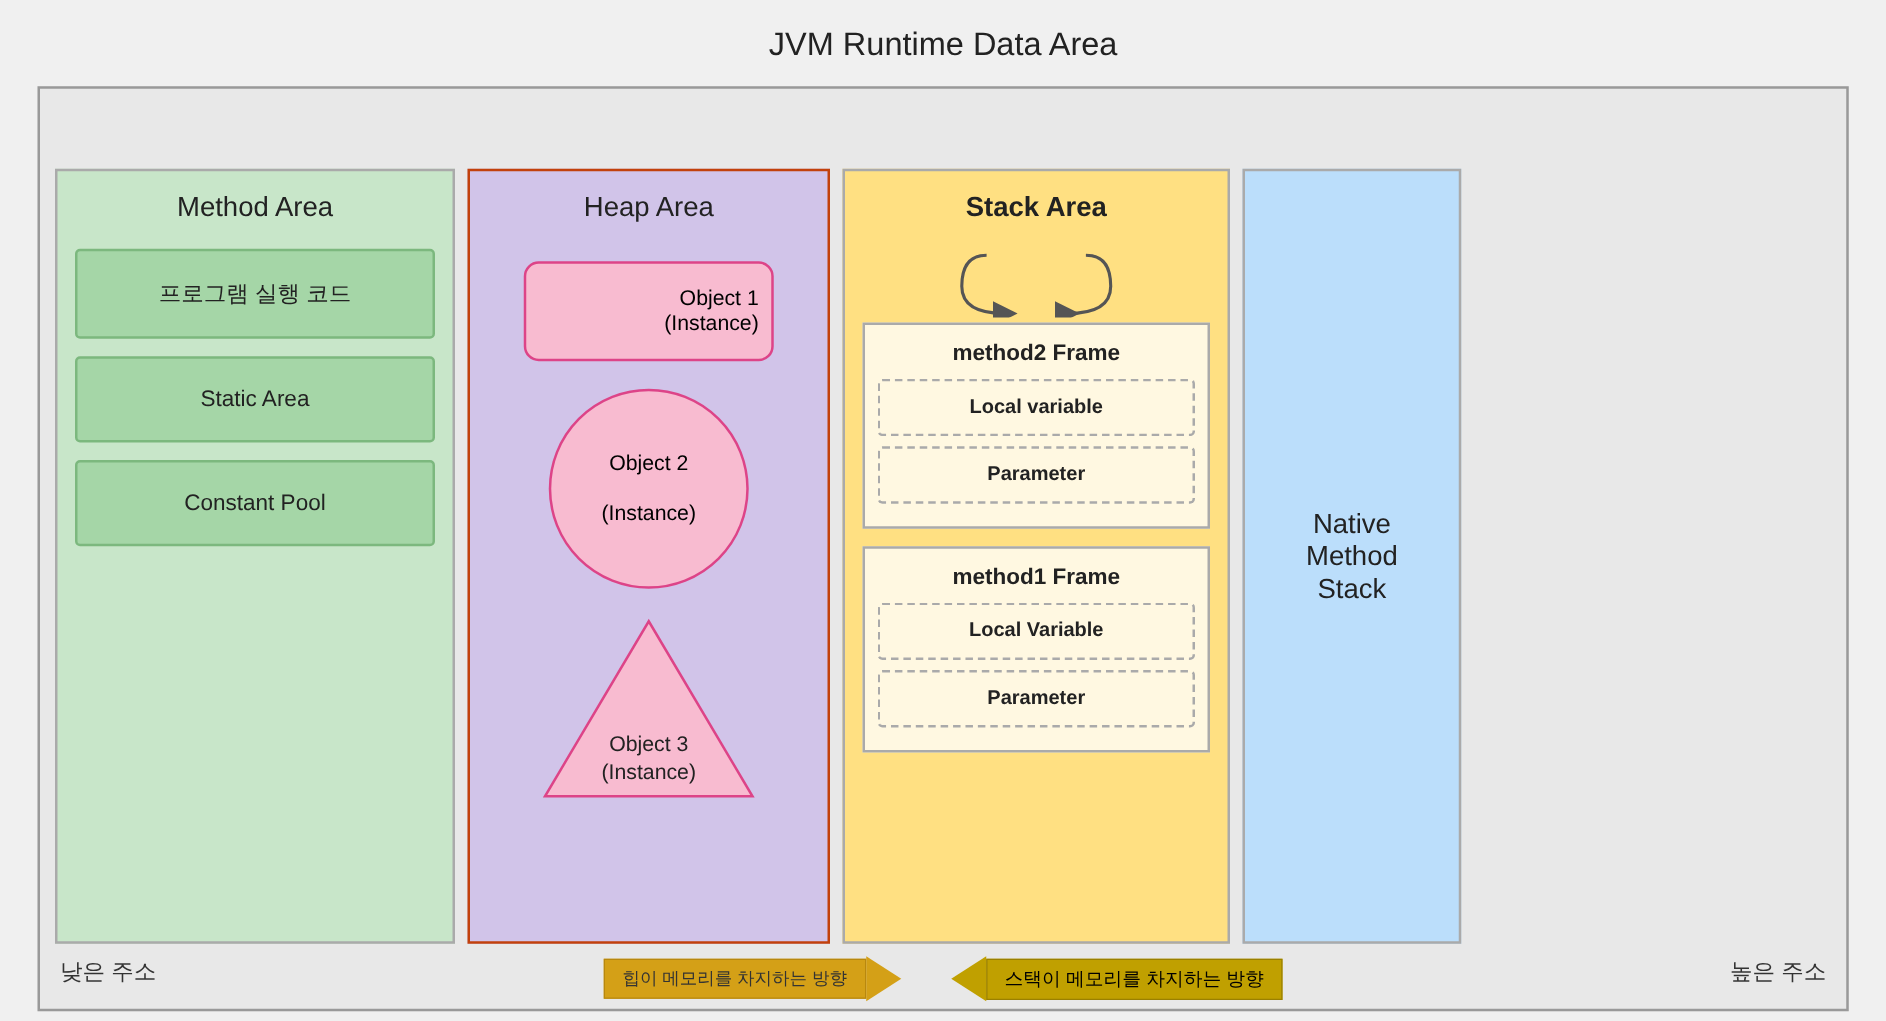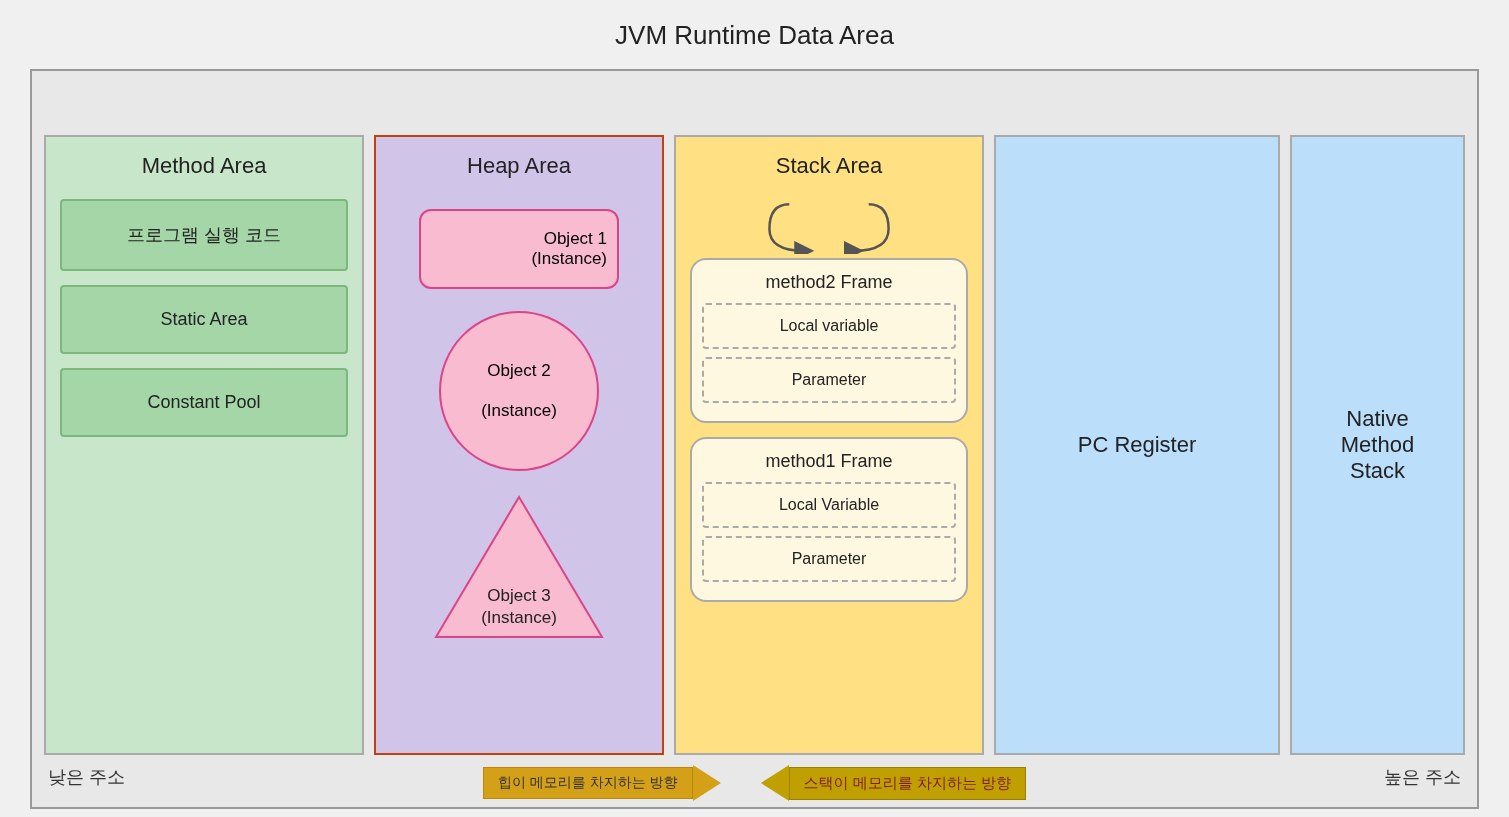--- a/index.html
+++ b/index.html
@@ -111,25 +111,26 @@
     
     .stack-area {
       background: #ffe082;
       border: 2px solid #aaa;
       flex: 0 0 310px;
       padding: 16px 14px 14px 14px;
       display: flex;
       flex-direction: column;
       margin-right: 10px;
       position: relative;
+      font-weight: bold;
     }
     .frame-box {
       background: #fff8e1;
       border: 2px solid #aaa;
-      border-radius: 16px;
+      border-radius: 0;
       padding: 12px 10px 10px 10px;
       margin-bottom: 14px;
     }
     .frame-title {
       font-size: 18px;
       text-align: center;
       margin-bottom: 10px;
       color: #222;
     }
     .frame-inner-box {
@@ -207,21 +208,21 @@
     }
     .arrow-left-head {
       width: 0;
       height: 0;
       border-top: 18px solid transparent;
       border-bottom: 18px solid transparent;
       border-right: 28px solid #c0a000;
     }
     .arrow-left-box {
       background: #c0a000;
-      color: #7f1d1d;
+      color: #000000;
       font-size: 15px;
       padding: 6px 14px;
       border: 1px solid #9a8000;
     }
     
     .stack-svg-arrows {
       width: 100%;
       height: 55px;
       display: block;
       margin-bottom: 4px;
@@ -286,23 +287,20 @@
           <div class="frame-inner-box">Parameter</div>
         </div>
 
         <div class="frame-box">
           <div class="frame-title">method1 Frame</div>
           <div class="frame-inner-box">Local Variable</div>
           <div class="frame-inner-box">Parameter</div>
         </div>
       </div>
 
-      <div class="pc-register">
-        <span>PC Register</span>
-      </div>
 
       <div class="native-method">
         <span style="white-space:pre-line;">Native
 Method
 Stack</span>
       </div>
 
     </div>
 
     <div class="bottom-row">

